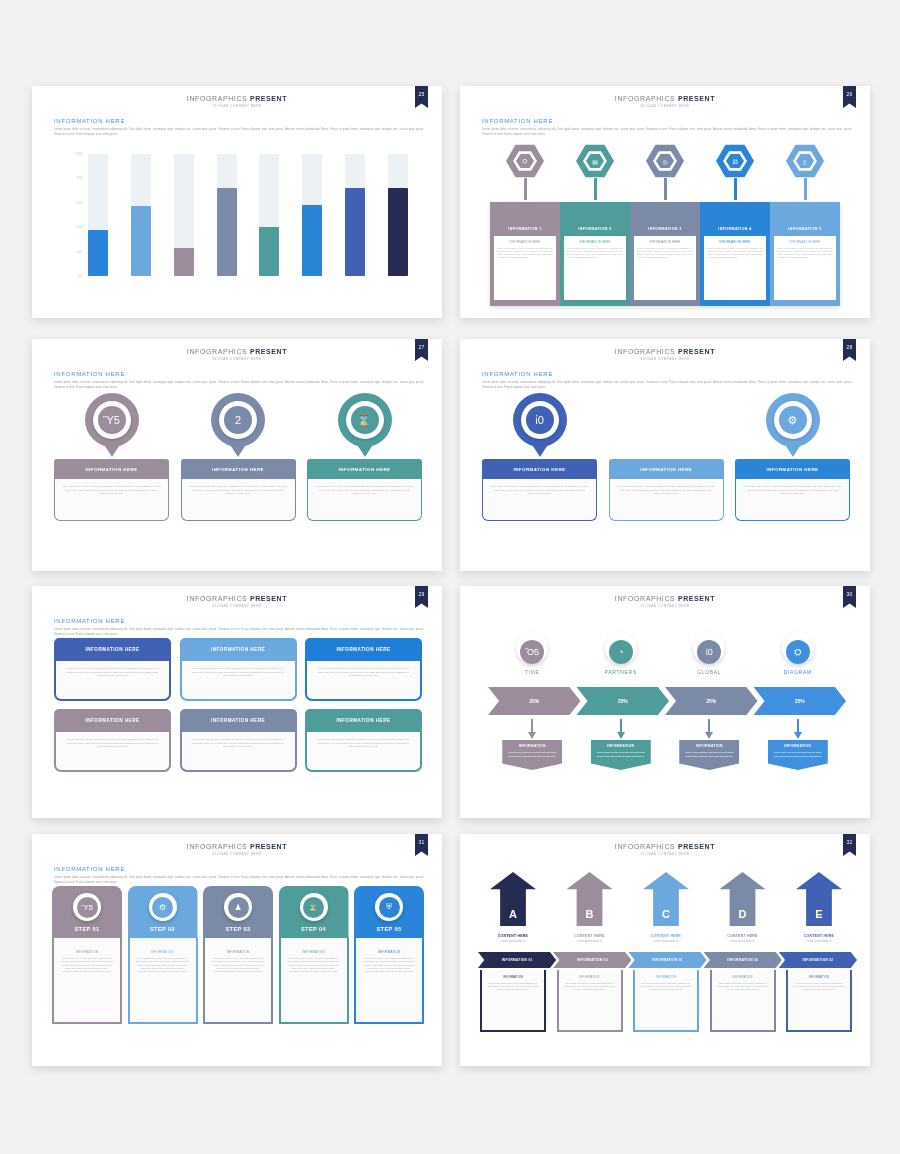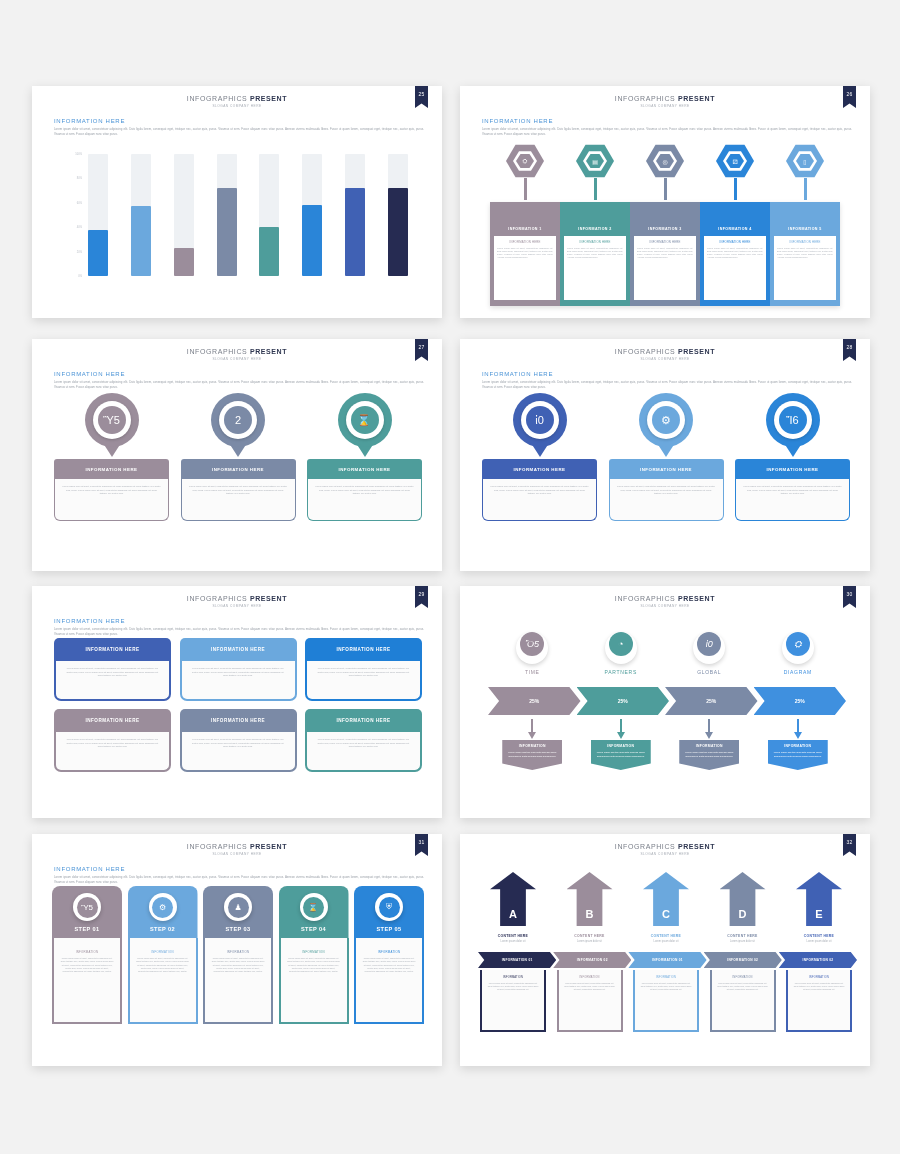--- a/index.html
+++ b/index.html
@@ -152,21 +152,21 @@
     font-size: 2.2px; color: #a8adb5; line-height: 1.6; text-align: center;
     min-height: 40px;
   }
 
   
   .circles30 { position: absolute; left: 28px; top: 46px; width: 354px; display: flex; justify-content: space-around; }
   .c30 { width: 78px; display: flex; flex-direction: column; align-items: center; }
   .c30-outer {
     width: 32px; height: 32px; border-radius: 50%; background: #fff;
     box-shadow: 0 2px 4px rgba(0,0,0,.17);
-    display: flex; align-items: flex-start; justify-content: center; font-style: italic;
+    display: flex; align-items: flex-end; justify-content: center;
   }
   .c30-in {
     width: 24px; height: 24px; border-radius: 50%;
     display: flex; align-items: center; justify-content: center;
     color: #fff; font-size: 9px;
   }
   .c30-lbl { margin-top: 5px; font-size: 5px; letter-spacing: .7px; }
   .chev-row { position: absolute; left: 28px; top: 101px; width: 354px; display: flex; }
   .chev {
     flex: 1; height: 28px; color: #fff; font-size: 5px; font-weight: bold;
@@ -471,28 +471,20 @@
           <div style="width: 0px; height: 0px; border-left: 9px solid transparent; border-right: 9px solid transparent; border-top: 14px solid rgb(64, 97, 180); margin-top: -4px;"></div>
         </div>
         <div class="pin-col">
           <div class="pin" style="background: rgb(107, 168, 221); --c: #6ba8dd;">
             <div class="pin-ring">
               <div class="pin-core" style="background: rgb(107, 168, 221);">⚙</div>
             </div>
           </div>
           <div style="width: 0px; height: 0px; border-left: 9px solid transparent; border-right: 9px solid transparent; border-top: 14px solid rgb(107, 168, 221); margin-top: -4px;"></div>
         </div>
-        <div class="pin-col">
-          <div class="pin" style="background: rgb(42, 133, 216); --c: #2a85d8;">
-            <div class="pin-ring">
-              <div class="pin-core" style="background: rgb(42, 133, 216);">Ἴ6</div>
-            </div>
-          </div>
-          <div style="width: 0px; height: 0px; border-left: 9px solid transparent; border-right: 9px solid transparent; border-top: 14px solid rgb(42, 133, 216); margin-top: -4px;"></div>
-        </div>
       </div>
     <div class="card" id="card28" style="top:120px">
         <div class="card-item">
           <div class="card-head" style="background: rgb(64, 97, 180);">INFORMATION HERE</div>
           <div class="card-body" style="border-color: rgb(64, 97, 180);">Lorem ipsum dolor sit amet, consectetur adipiscing elit. Nunc adipiscing elit. Nunc tristique nec auctor quis, purus. Lorem ipsum dolor sit amet, consectetur adipiscing elit. Nunc adipiscing elit. Nunc tristique nec auctor quis.</div>
         </div>
         <div class="card-item">
           <div class="card-head" style="background: rgb(107, 168, 221);">INFORMATION HERE</div>
           <div class="card-body" style="border-color: rgb(107, 168, 221);">Lorem ipsum dolor sit amet, consectetur adipiscing elit. Nunc adipiscing elit. Nunc tristique nec auctor quis, purus. Lorem ipsum dolor sit amet, consectetur adipiscing elit. Nunc adipiscing elit. Nunc tristique nec auctor quis.</div>
         </div>

